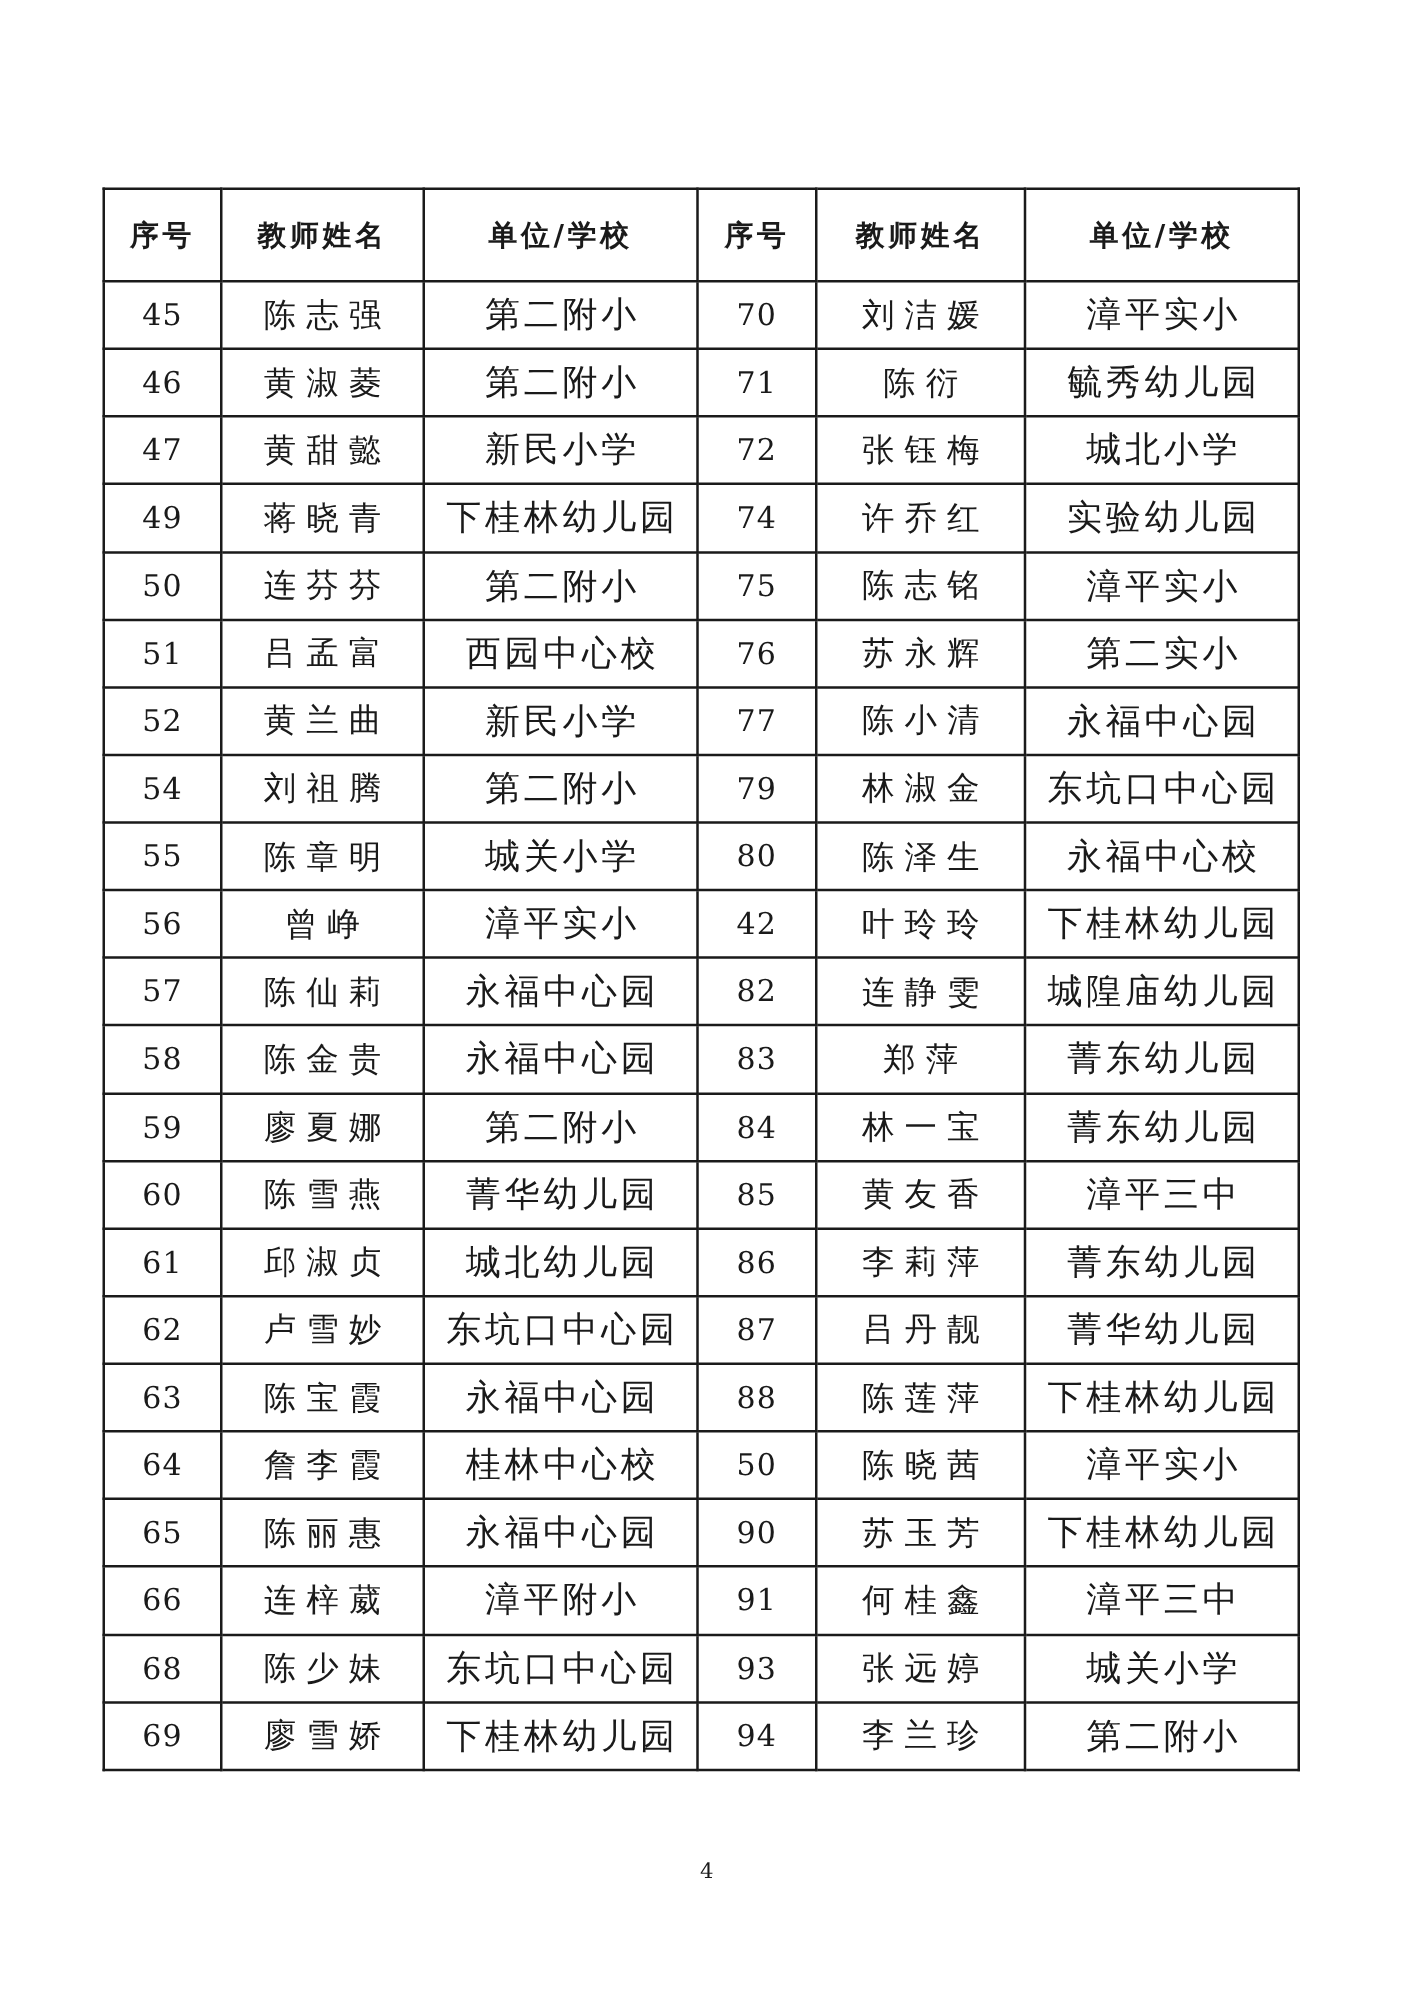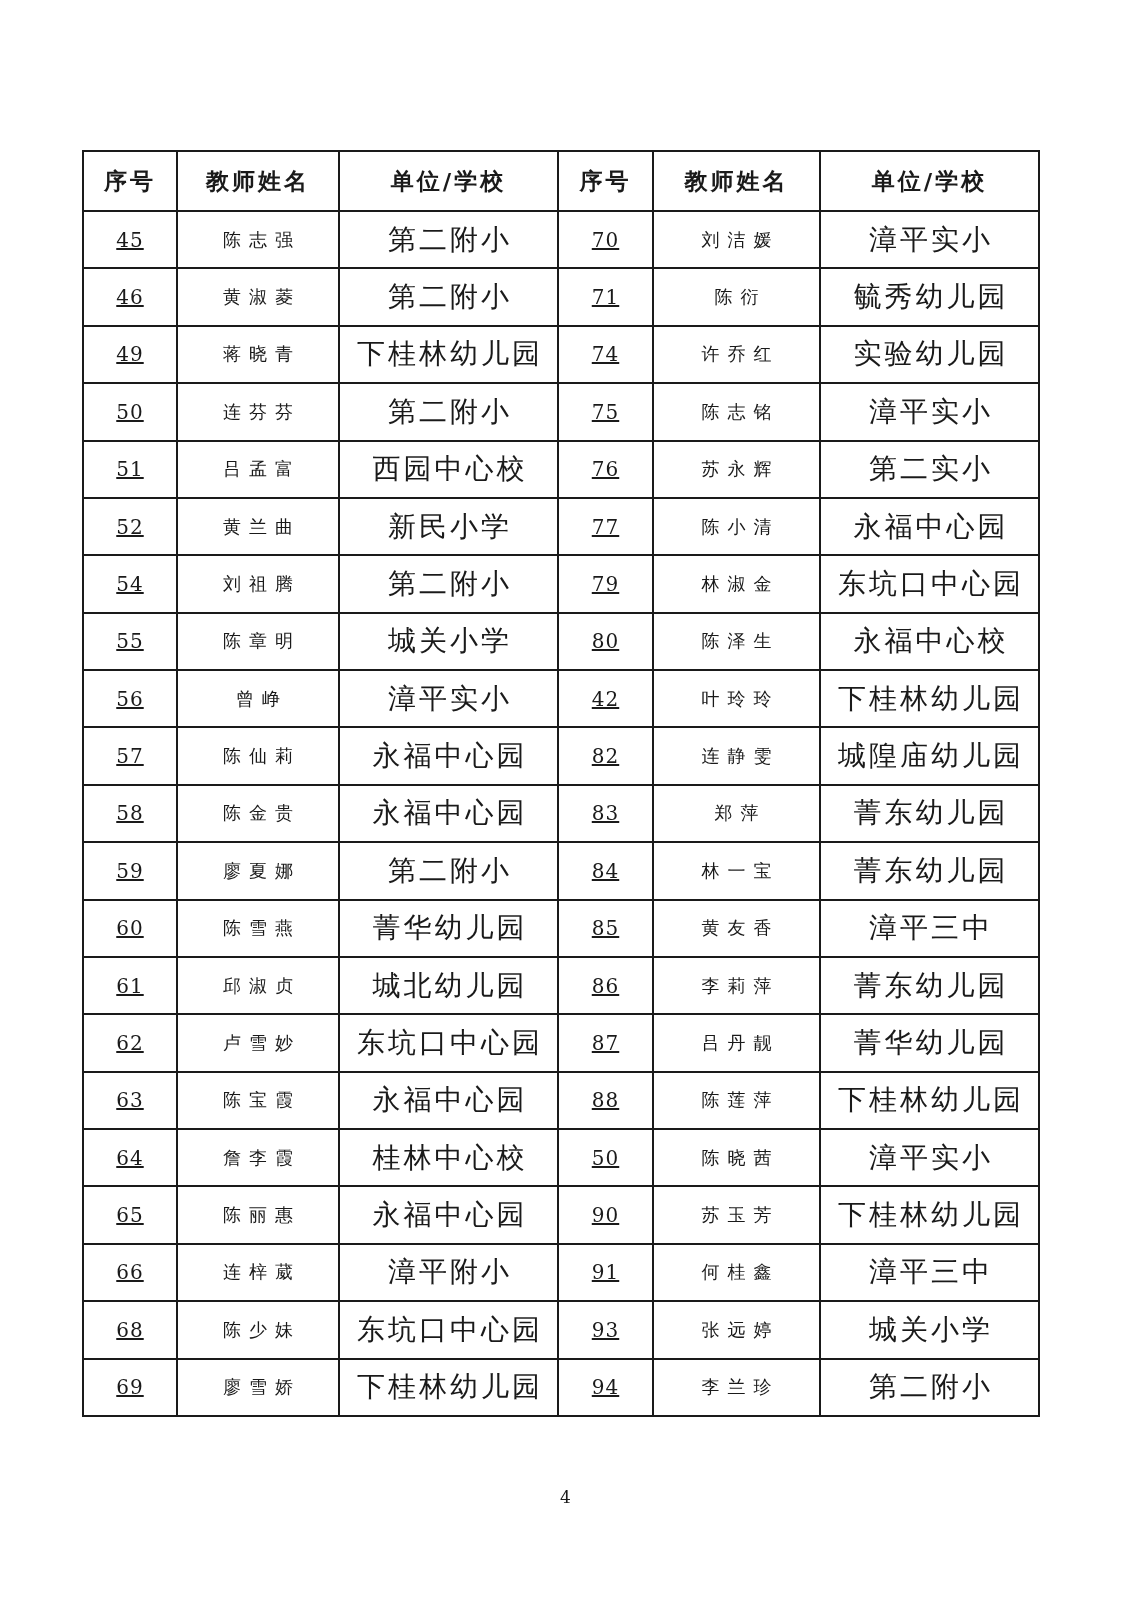--- a/index.html
+++ b/index.html
@@ -28,37 +28,36 @@
   table.roster th,
   table.roster td {
     border: 2px solid #1a1a1a;
     text-align: center;
     vertical-align: middle;
     padding: 0;
     overflow: hidden;
     white-space: nowrap;
   }
   table.roster thead tr {
-    height: 60px;
+    height: 74px;
   }
   table.roster thead th {
     font-size: 23px;
     font-weight: bold;
     letter-spacing: 3px;
   }
   table.roster tbody tr {
     height: 48px;
   }
   td.num {
-    font-size: 20px;
+    font-size: 24px;
     letter-spacing: 1px;
-    text-decoration: underline;
   }
   td.name {
-    font-size: 18px;
+    font-size: 26px;
     letter-spacing: 8px;
     text-indent: 8px; 
   }
   td.school {
     font-size: 28px;
     letter-spacing: 3px;
     text-indent: 3px;
   }
   .page-number {
     position: absolute;
@@ -107,20 +106,28 @@
 
   <tr>
     <td class="num">46</td>
     <td class="name">黄淑菱</td>
     <td class="school">第二附小</td>
     <td class="num">71</td>
     <td class="name">陈衍</td>
     <td class="school">毓秀幼儿园</td>
   </tr>
 
+  <tr>
+    <td class="num">47</td>
+    <td class="name">黄甜懿</td>
+    <td class="school">新民小学</td>
+    <td class="num">72</td>
+    <td class="name">张钰梅</td>
+    <td class="school">城北小学</td>
+  </tr>
 
 
   <tr>
     <td class="num">49</td>
     <td class="name">蒋晓青</td>
     <td class="school">下桂林幼儿园</td>
     <td class="num">74</td>
     <td class="name">许乔红</td>
     <td class="school">实验幼儿园</td>
   </tr>

